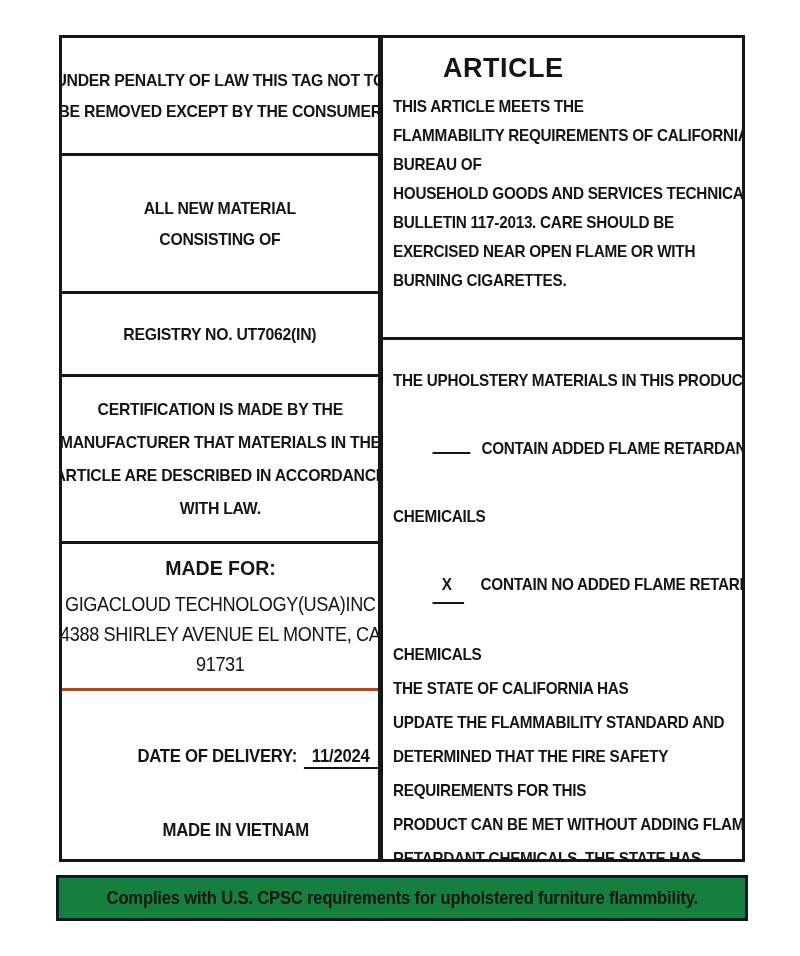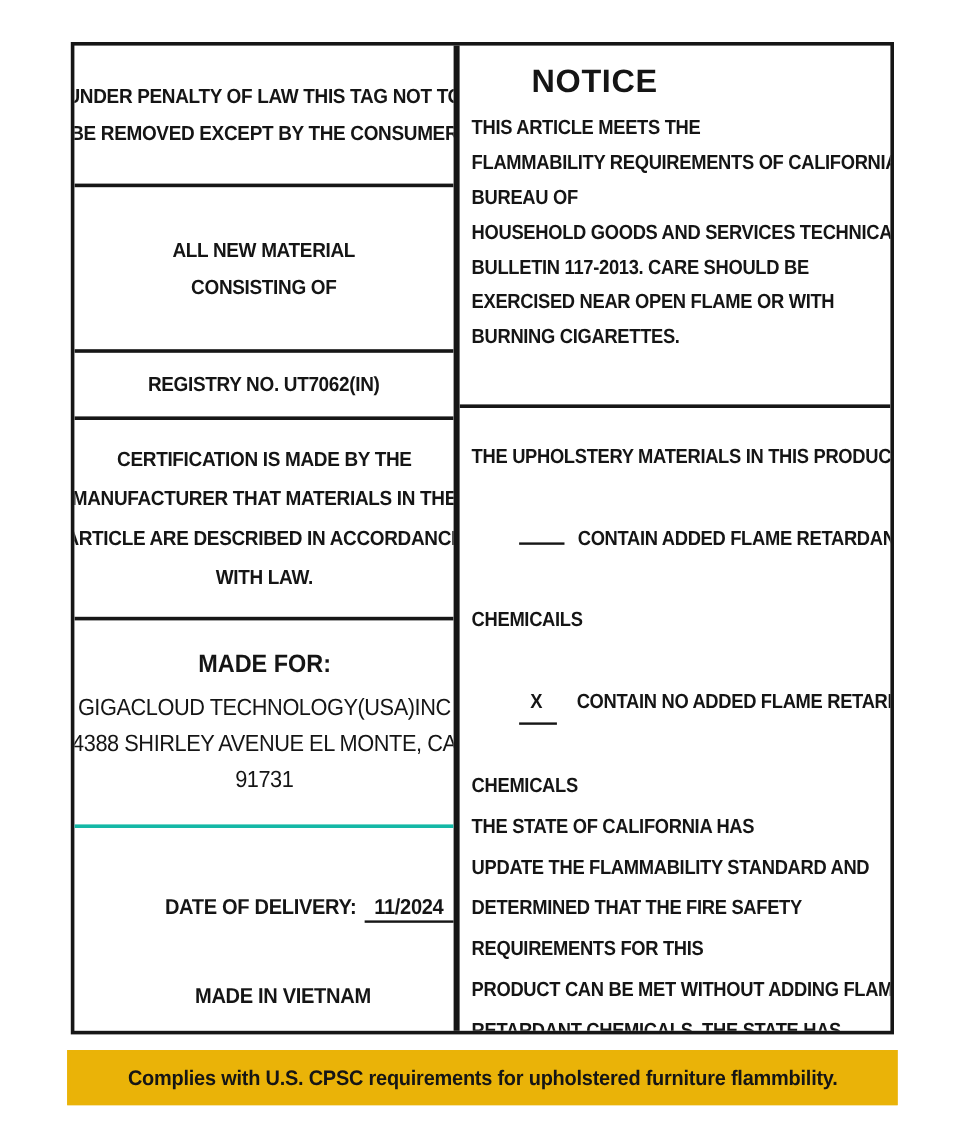--- a/index.html
+++ b/index.html
@@ -46,23 +46,23 @@
   .sec {
     box-sizing: border-box;
     display: flex;
     flex-direction: column;
     justify-content: center;
     align-items: center;
     overflow: hidden;
   }
   .sec-penalty  { height: 118px; border-bottom: 3px solid #161616; }
   .sec-material { height: 138px; border-bottom: 3px solid #161616; }
-  .sec-registry { height: 56px;  border-bottom: 3px solid #161616; }
+  .sec-registry { height: 83px;  border-bottom: 3px solid #161616; }
   .sec-cert     { height: 167px; border-bottom: 3px solid #161616; }
-  .sec-madefor  { height: 173px; border-bottom: 3px solid #14b8a6; }
+  .sec-madefor  { height: 147px; border-bottom: 3px solid #c2410c; }
   .sec-delivery { flex: 1; padding-left: 31px; }
 
   .line-c {
     white-space: pre;
     text-align: center;
     transform: scaleX(0.93);
     transform-origin: 50% 50%;
   }
   .bold17 .line-c, .line-c.bold17 { font-weight: 700; font-size: 17px; line-height: 31px; letter-spacing: -0.3px; }
   .reg18 .line-c  { font-weight: 400; font-size: 18px; line-height: 31px; letter-spacing: -0.3px; }
@@ -126,26 +126,26 @@
     padding: 0 14px 0 10px;
     margin-right: 18px;
   }
 
   .footer-box {
     position: absolute;
     left: 56px;
     top: 875px;
     width: 692px;
     height: 46px;
-    border: 3px solid #eab308;
+    border: 3px solid #0f172a;
     box-sizing: border-box;
     display: flex;
     align-items: center;
     justify-content: center;
-    background: #eab308;
+    background: #15803d;
   }
   .footer-text {
     font-weight: 700;
     font-size: 17.5px;
     letter-spacing: -0.2px;
     white-space: pre;
     transform: scaleX(0.95);
     transform-origin: 50% 50%;
   }
 </style>
@@ -199,21 +199,21 @@
           <span>DATE OF DELIVERY:</span><span class="date-underline">11/2024</span>
         </div>
         <div class="line-c del-line">MADE IN VIETNAM</div>
       </section>
 
     </div>
 
     <div class="col-right">
 
       <section class="rsec rsec-notice">
-        <div class="notice-title">NOTICE</div>
+        <div class="notice-title">ARTICLE</div>
         <div>
             <div class="line-r">THIS ARTICLE MEETS THE</div>
             <div class="line-r">FLAMMABILITY REQUIREMENTS OF CALIFORNIA</div>
             <div class="line-r">BUREAU OF</div>
             <div class="line-r">HOUSEHOLD GOODS AND SERVICES TECHNICAL</div>
             <div class="line-r">BULLETIN 117-2013. CARE SHOULD BE</div>
             <div class="line-r">EXERCISED NEAR OPEN FLAME OR WITH</div>
             <div class="line-r">BURNING CIGARETTES.</div>
           </div>
       </section>

